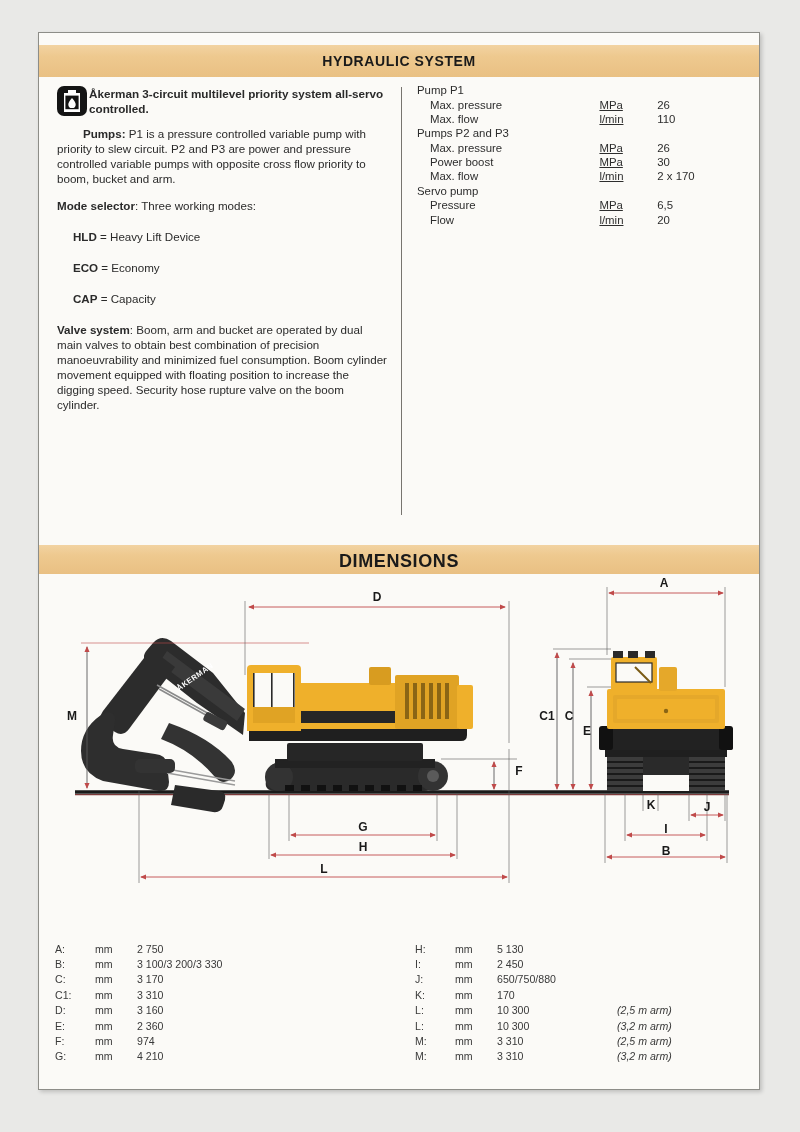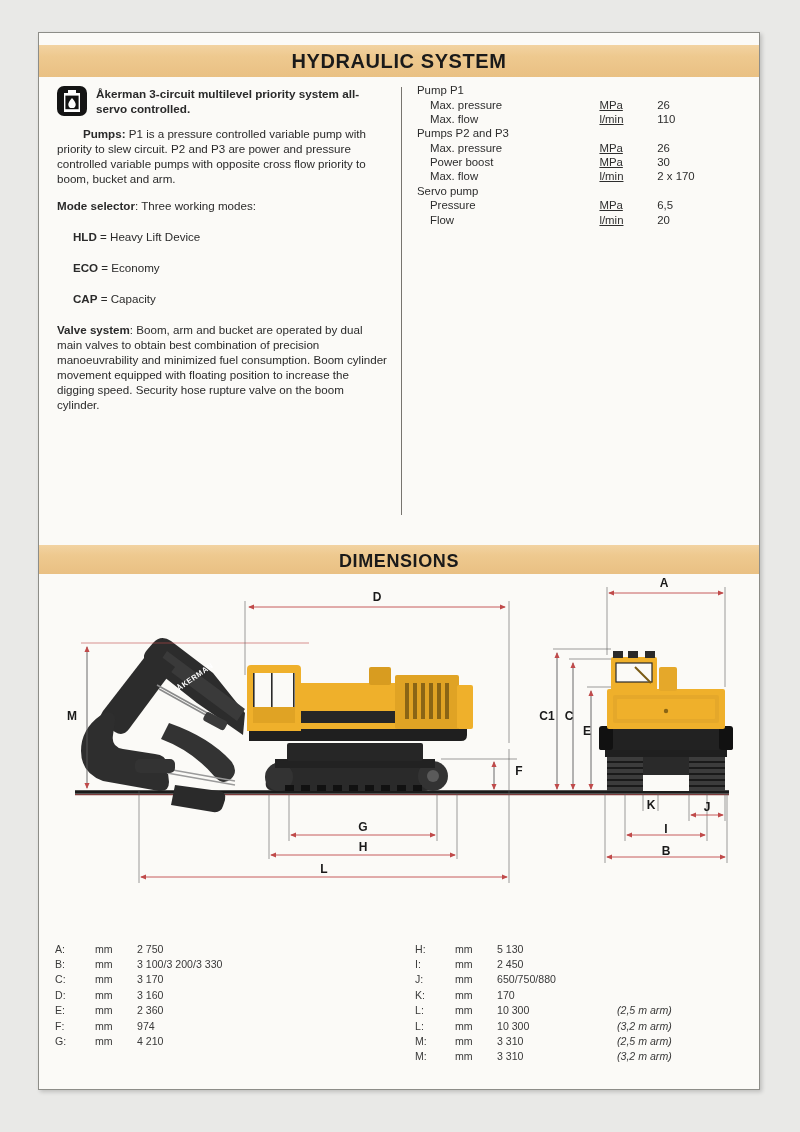--- a/index.html
+++ b/index.html
@@ -37,21 +37,21 @@
     background: linear-gradient(180deg,#f2d3a2 0%, #eec98f 35%, #e9c083 100%);
     text-align: center;
     color: #1a1a1a;
     font-weight: bold;
     letter-spacing: 0.6px;
   }
   #band-hydraulic {
     top: 12px;
     height: 32px;
     line-height: 32px;
-    font-size: 20px;
+    font-size: 14px;
   }
   #band-dimensions {
     top: 512px;
     height: 29px;
     line-height: 32px;
     font-size: 18px;
   }
 
   
   #hydraulic-section {
@@ -76,21 +76,21 @@
     left: 18px;
     top: 2px;
     width: 330px;
     font-size: 11.6px;
     color: #2a2a2a;
     line-height: 1.30;
   }
   #intro-row {
     display: flex;
     align-items: flex-start;
-    gap: 9px;
+    gap: 2px;
   }
   #hyd-icon {
     flex: 0 0 auto;
     width: 30px;
     height: 30px;
     background: #141414;
     border-radius: 7px;
     position: relative;
     margin-top: 1px;
   }
@@ -481,20 +481,26 @@
               <td class="val">3 100/3 200/3 330</td>
               <td class="note"></td>
             </tr>
             <tr>
               <td class="key">C:</td>
               <td class="unit">mm</td>
               <td class="val">3 170</td>
               <td class="note"></td>
             </tr>
             <tr>
+              <td class="key">C1:</td>
+              <td class="unit">mm</td>
+              <td class="val">3 310</td>
+              <td class="note"></td>
+            </tr>
+            <tr>
               <td class="key">D:</td>
               <td class="unit">mm</td>
               <td class="val">3 160</td>
               <td class="note"></td>
             </tr>
             <tr>
               <td class="key">E:</td>
               <td class="unit">mm</td>
               <td class="val">2 360</td>
               <td class="note"></td>

